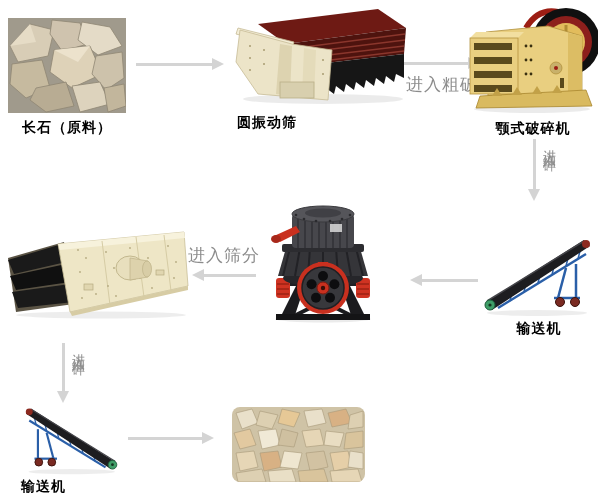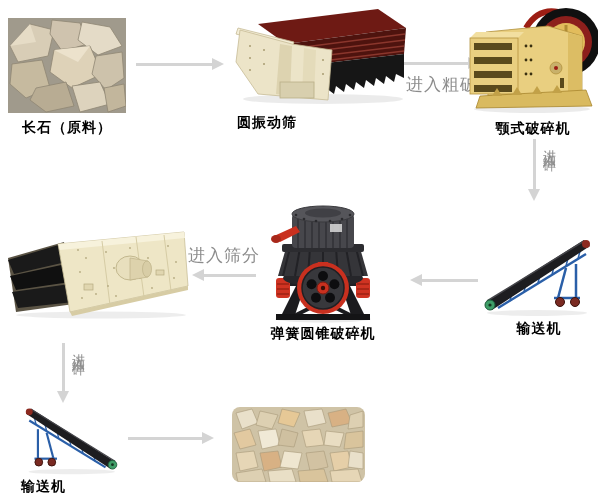--- a/index.html
+++ b/index.html
@@ -247,21 +247,20 @@
       <circle cx="55" cy="92" r="26" fill="#c9301f"></circle>
       <circle cx="55" cy="92" r="21" fill="#38383c" stroke="#202024" stroke-width="1.5"></circle>
       <circle cx="55" cy="80" r="5" fill="#0d0d0f"></circle>
       <circle cx="66.4" cy="88.3" r="5" fill="#0d0d0f"></circle>
       <circle cx="62" cy="101.7" r="5" fill="#0d0d0f"></circle>
       <circle cx="48" cy="101.7" r="5" fill="#0d0d0f"></circle>
       <circle cx="43.6" cy="88.3" r="5" fill="#0d0d0f"></circle>
       <circle cx="55" cy="92" r="6" fill="#c9301f" stroke="#7e1a10" stroke-width="1"></circle>
       <circle cx="55" cy="92" r="2.2" fill="#3a0e08"></circle>
     </svg>
-    <div class="node-label mt2">弹簧圆锥破碎机</div>
   </div>
 
   <div class="arrow-h" style="left:410px;top:274px;width:68px;height:12px;">
     <div class="head-left"></div>
     <div class="arrow-line"></div>
   </div>
 
   <div class="node" style="left:482px;top:228px;width:114px;">
     <svg width="114" height="90" viewBox="0 0 114 90">
       <ellipse cx="55" cy="85" rx="50" ry="3" fill="rgba(0,0,0,0.07)"></ellipse>

